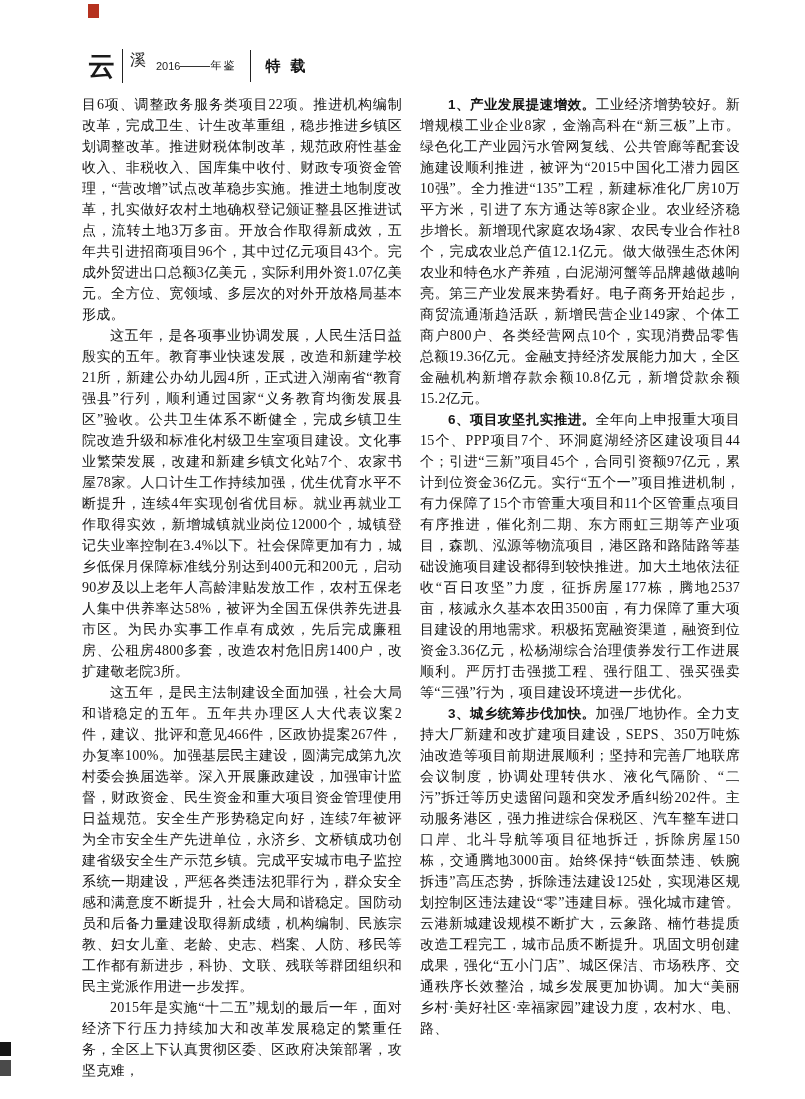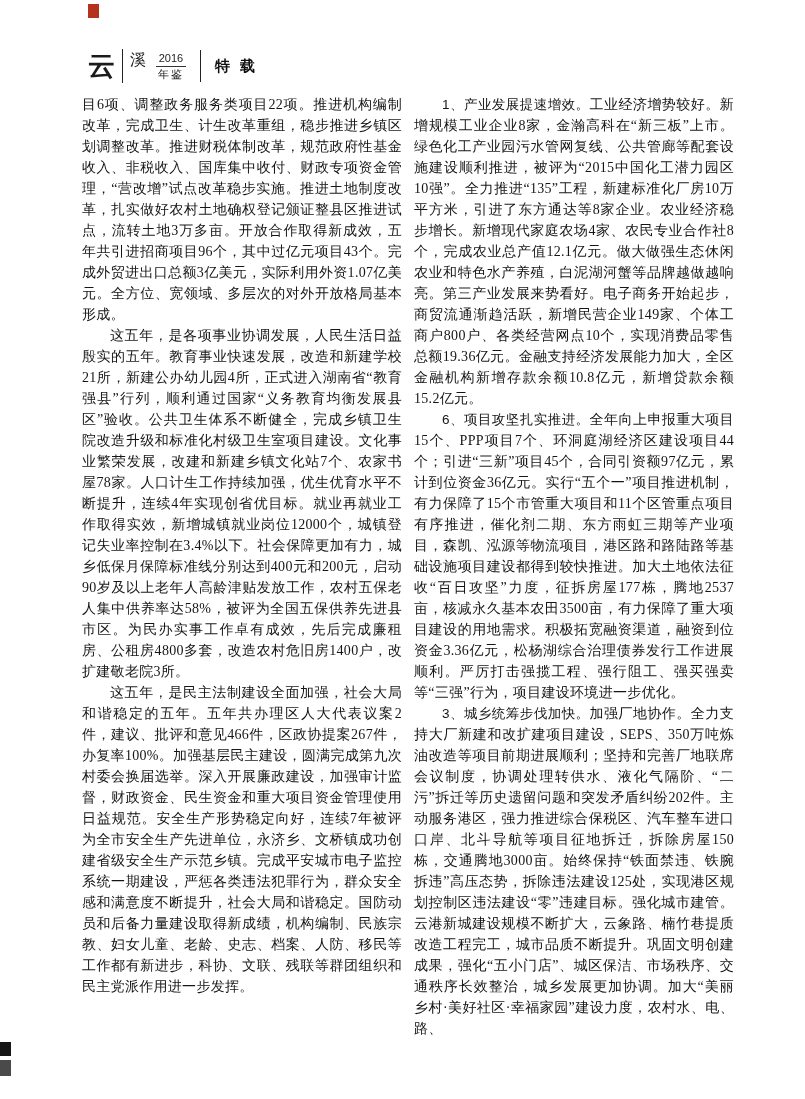--- a/index.html
+++ b/index.html
@@ -53,21 +53,21 @@
     margin: 0 7px;
   }
   .logo-xi {
     font-size: 16px;
     line-height: 1;
     align-self: flex-start;
     margin-top: 3px;
   }
   .year-block {
     display: flex;
-    flex-direction: column;
+    flex-direction: row;
     align-items: center;
     margin-left: 10px;
     font-family: "Liberation Sans", "DejaVu Sans", sans-serif;
     font-size: 11px;
     line-height: 14px;
     color: #222;
   }
   .year-rule {
     width: 30px;
     height: 1px;
@@ -88,35 +88,35 @@
     letter-spacing: 10px;
     color: #111;
   }
   
   main.columns {
     position: absolute;
     left: 82px;
     top: 94px;
     width: 658px;
     display: flex;
-    gap: 12px;
+    gap: 18px;
   }
   .column { width: 320px; }
   .para {
     margin: 0;
     font-size: 14px;
     line-height: 21px;
     text-align: justify;
     letter-spacing: 0.3px;
     color: #151515;
   }
   .para.indent { text-indent: 2em; }
   .para .lead {
     font-family: "Liberation Sans", "DejaVu Sans", sans-serif;
-    font-weight: normal;
+    font-weight: bold;
     font-size: 13.5px;
   }
   
   .edge-bar-1 {
     position: absolute;
     left: 0;
     top: 1042px;
     width: 11px;
     height: 14px;
     background: #161616;
@@ -183,20 +183,21 @@
     </div>
     <div class="header-divider"></div>
     <div class="section-title">特载</div>
   </header>
 
   <main class="columns">
     <div class="column" id="col-left">
         <p class="para">目6项、调整政务服务类项目22项。推进机构编制改革，完成卫生、计生改革重组，稳步推进乡镇区划调整改革。推进财税体制改革，规范政府性基金收入、非税收入、国库集中收付、财政专项资金管理，“营改增”试点改革稳步实施。推进土地制度改革，扎实做好农村土地确权登记颁证整县区推进试点，流转土地3万多亩。开放合作取得新成效，五年共引进招商项目96个，其中过亿元项目43个。完成外贸进出口总额3亿美元，实际利用外资1.07亿美元。全方位、宽领域、多层次的对外开放格局基本形成。</p>
         <p class="para indent">这五年，是各项事业协调发展，人民生活日益殷实的五年。教育事业快速发展，改造和新建学校21所，新建公办幼儿园4所，正式进入湖南省“教育强县”行列，顺利通过国家“义务教育均衡发展县区”验收。公共卫生体系不断健全，完成乡镇卫生院改造升级和标准化村级卫生室项目建设。文化事业繁荣发展，改建和新建乡镇文化站7个、农家书屋78家。人口计生工作持续加强，优生优育水平不断提升，连续4年实现创省优目标。就业再就业工作取得实效，新增城镇就业岗位12000个，城镇登记失业率控制在3.4%以下。社会保障更加有力，城乡低保月保障标准线分别达到400元和200元，启动90岁及以上老年人高龄津贴发放工作，农村五保老人集中供养率达58%，被评为全国五保供养先进县市区。为民办实事工作卓有成效，先后完成廉租房、公租房4800多套，改造农村危旧房1400户，改扩建敬老院3所。</p>
         <p class="para indent">这五年，是民主法制建设全面加强，社会大局和谐稳定的五年。五年共办理区人大代表议案2件，建议、批评和意见466件，区政协提案267件，办复率100%。加强基层民主建设，圆满完成第九次村委会换届选举。深入开展廉政建设，加强审计监督，财政资金、民生资金和重大项目资金管理使用日益规范。安全生产形势稳定向好，连续7年被评为全市安全生产先进单位，永济乡、文桥镇成功创建省级安全生产示范乡镇。完成平安城市电子监控系统一期建设，严惩各类违法犯罪行为，群众安全感和满意度不断提升，社会大局和谐稳定。国防动员和后备力量建设取得新成绩，机构编制、民族宗教、妇女儿童、老龄、史志、档案、人防、移民等工作都有新进步，科协、文联、残联等群团组织和民主党派作用进一步发挥。</p>
+        <p class="para indent">2015年是实施“十二五”规划的最后一年，面对经济下行压力持续加大和改革发展稳定的繁重任务，全区上下认真贯彻区委、区政府决策部署，攻坚克难，</p>
       </div>
     <div class="column" id="col-right">
         <p class="para indent"><span class="lead">1、产业发展提速增效。</span>工业经济增势较好。新增规模工业企业8家，金瀚高科在“新三板”上市。绿色化工产业园污水管网复线、公共管廊等配套设施建设顺利推进，被评为“2015中国化工潜力园区10强”。全力推进“135”工程，新建标准化厂房10万平方米，引进了东方通达等8家企业。农业经济稳步增长。新增现代家庭农场4家、农民专业合作社8个，完成农业总产值12.1亿元。做大做强生态休闲农业和特色水产养殖，白泥湖河蟹等品牌越做越响亮。第三产业发展来势看好。电子商务开始起步，商贸流通渐趋活跃，新增民营企业149家、个体工商户800户、各类经营网点10个，实现消费品零售总额19.36亿元。金融支持经济发展能力加大，全区金融机构新增存款余额10.8亿元，新增贷款余额15.2亿元。</p>
         <p class="para indent"><span class="lead">6、项目攻坚扎实推进。</span>全年向上申报重大项目15个、PPP项目7个、环洞庭湖经济区建设项目44个；引进“三新”项目45个，合同引资额97亿元，累计到位资金36亿元。实行“五个一”项目推进机制，有力保障了15个市管重大项目和11个区管重点项目有序推进，催化剂二期、东方雨虹三期等产业项目，森凯、泓源等物流项目，港区路和路陆路等基础设施项目建设都得到较快推进。加大土地依法征收“百日攻坚”力度，征拆房屋177栋，腾地2537亩，核减永久基本农田3500亩，有力保障了重大项目建设的用地需求。积极拓宽融资渠道，融资到位资金3.36亿元，松杨湖综合治理债券发行工作进展顺利。严厉打击强揽工程、强行阻工、强买强卖等“三强”行为，项目建设环境进一步优化。</p>
         <p class="para indent"><span class="lead">3、城乡统筹步伐加快。</span>加强厂地协作。全力支持大厂新建和改扩建项目建设，SEPS、350万吨炼油改造等项目前期进展顺利；坚持和完善厂地联席会议制度，协调处理转供水、液化气隔阶、“二污”拆迁等历史遗留问题和突发矛盾纠纷202件。主动服务港区，强力推进综合保税区、汽车整车进口口岸、北斗导航等项目征地拆迁，拆除房屋150栋，交通腾地3000亩。始终保持“铁面禁违、铁腕拆违”高压态势，拆除违法建设125处，实现港区规划控制区违法建设“零”违建目标。强化城市建管。云港新城建设规模不断扩大，云象路、楠竹巷提质改造工程完工，城市品质不断提升。巩固文明创建成果，强化“五小门店”、城区保洁、市场秩序、交通秩序长效整治，城乡发展更加协调。加大“美丽乡村·美好社区·幸福家园”建设力度，农村水、电、路、</p>
       </div>
   </main>
 
   <div class="edge-bar-1"></div>
   <div class="edge-bar-2"></div>

